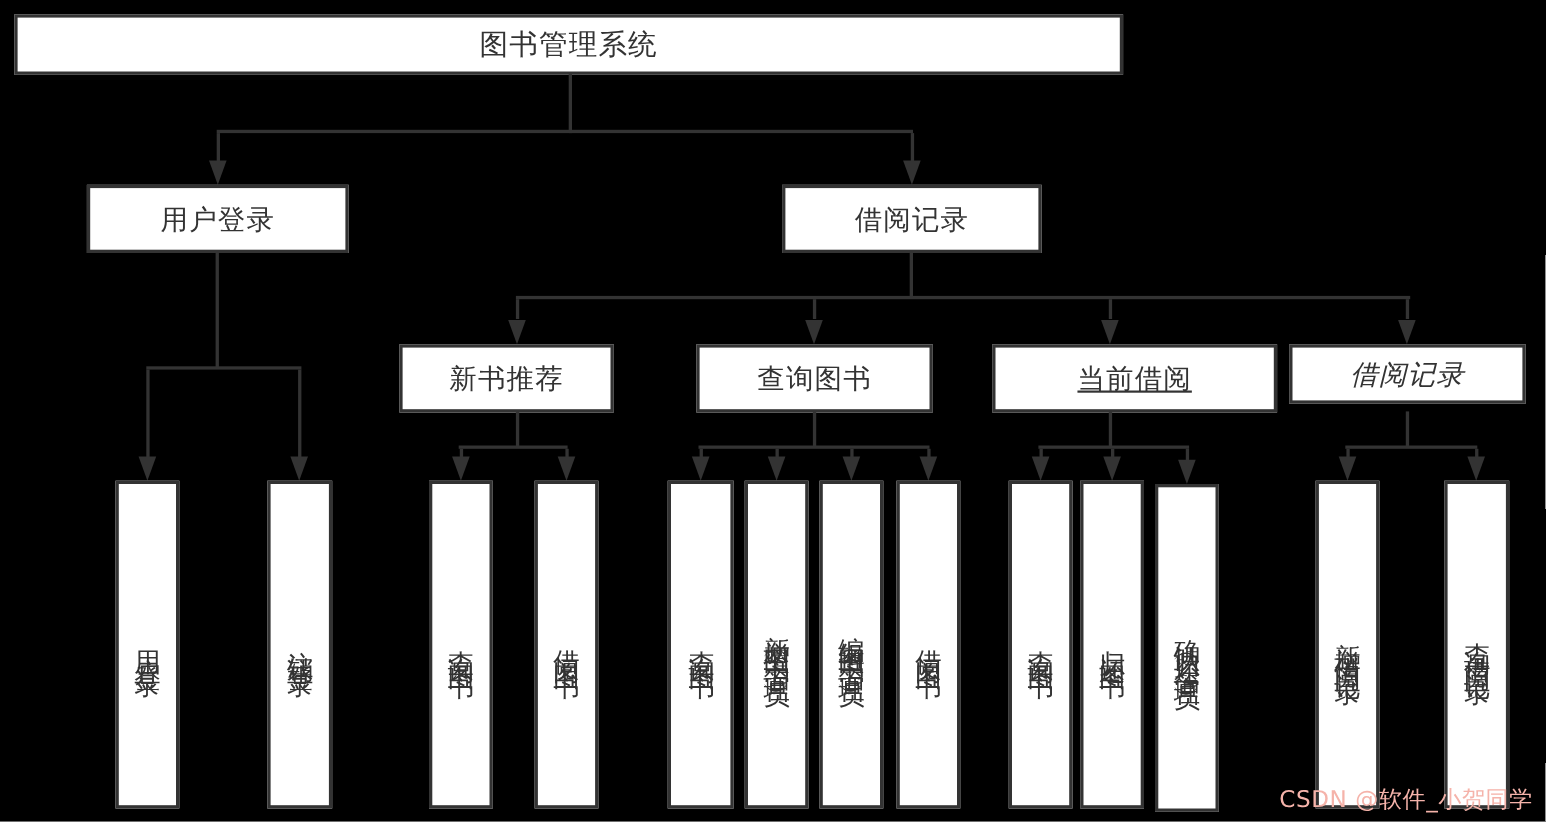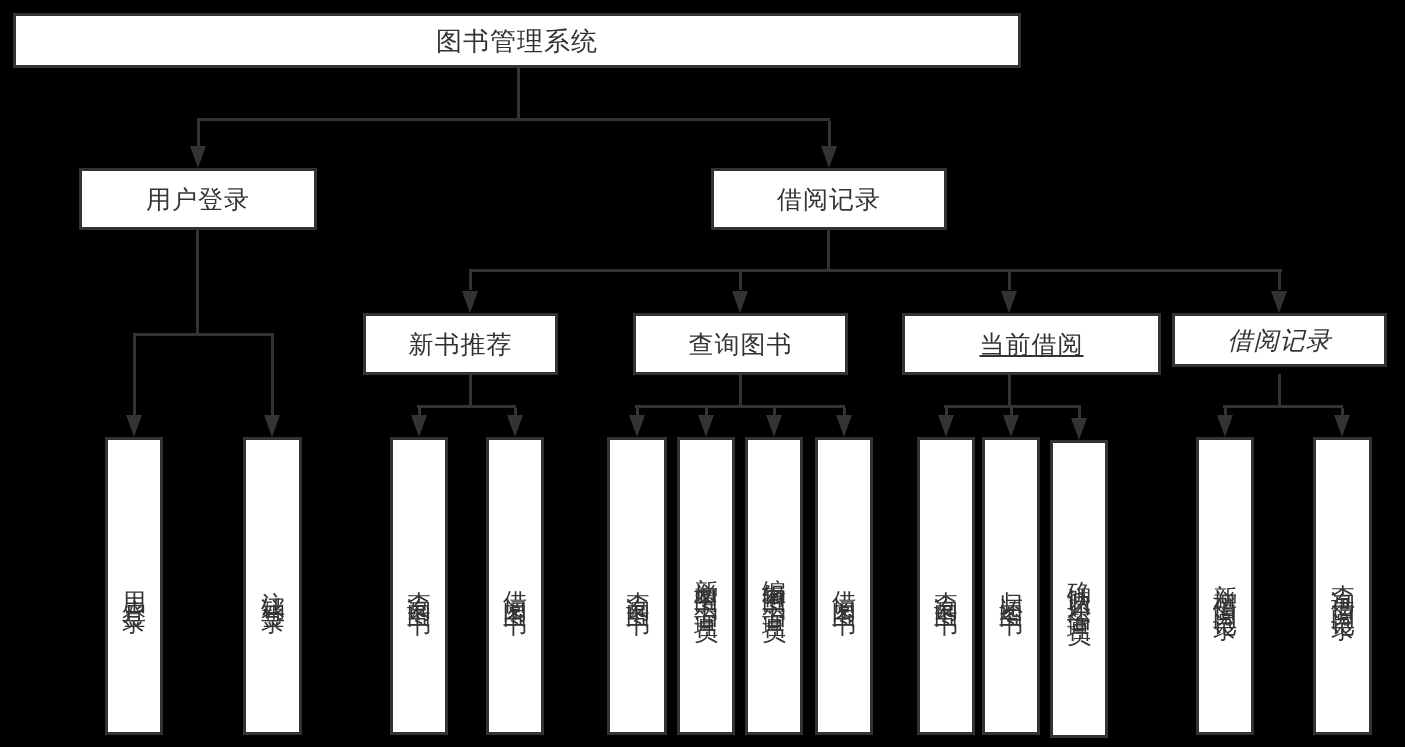--- a/index.html
+++ b/index.html
@@ -115,14 +115,15 @@
   <div class="vnode" style="left:745px;top:437px;width:58px;height:298px;letter-spacing:6px;">编辑图书（管理员）</div>
   <div class="vnode" style="left:815px;top:437px;width:58px;height:298px;">借阅图书</div>
 
   <div class="vnode" style="left:917px;top:437px;width:58px;height:298px;">查询图书</div>
   <div class="vnode" style="left:982px;top:437px;width:58px;height:298px;">归还图书</div>
   <div class="vnode" style="left:1050px;top:440px;width:58px;height:298px;letter-spacing:6px;">确认归还（管理员）</div>
 
   <div class="vnode" style="left:1196px;top:437px;width:58px;height:298px;">新增借阅记录</div>
   <div class="vnode" style="left:1313px;top:437px;width:59px;height:298px;">查询借阅记录</div>
 
+  <div class="watermark">CSDN @软件_小贺同学</div>
 
 </div>
 
 </body></html>

